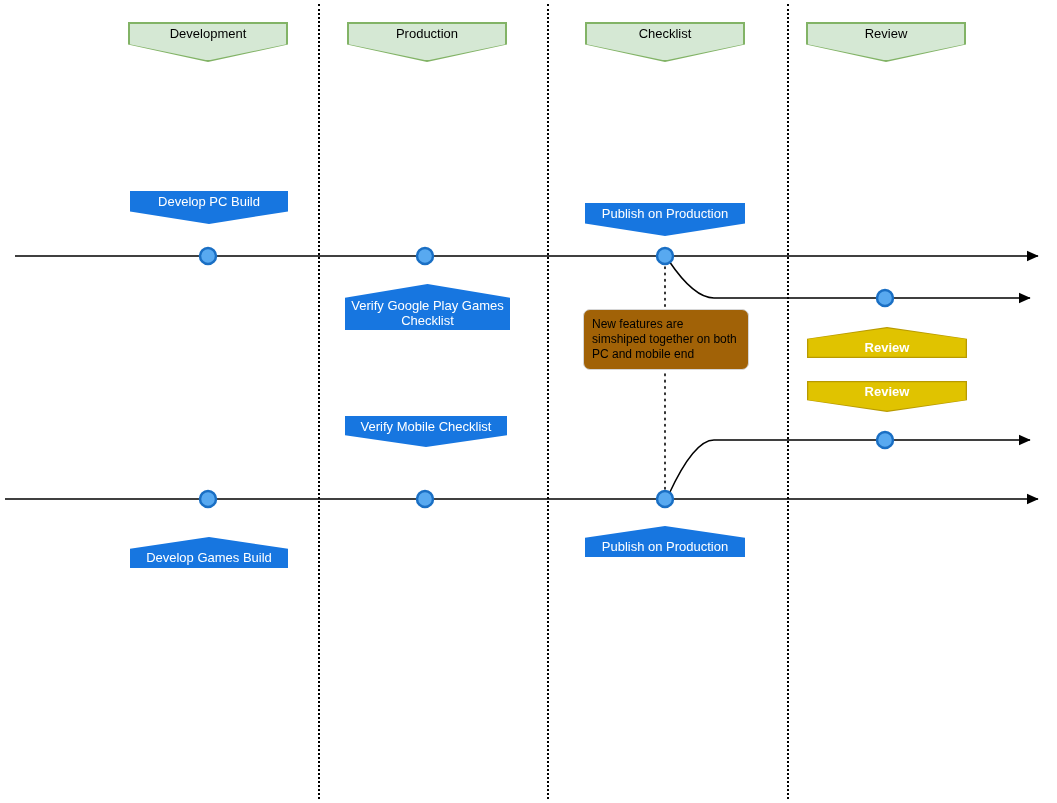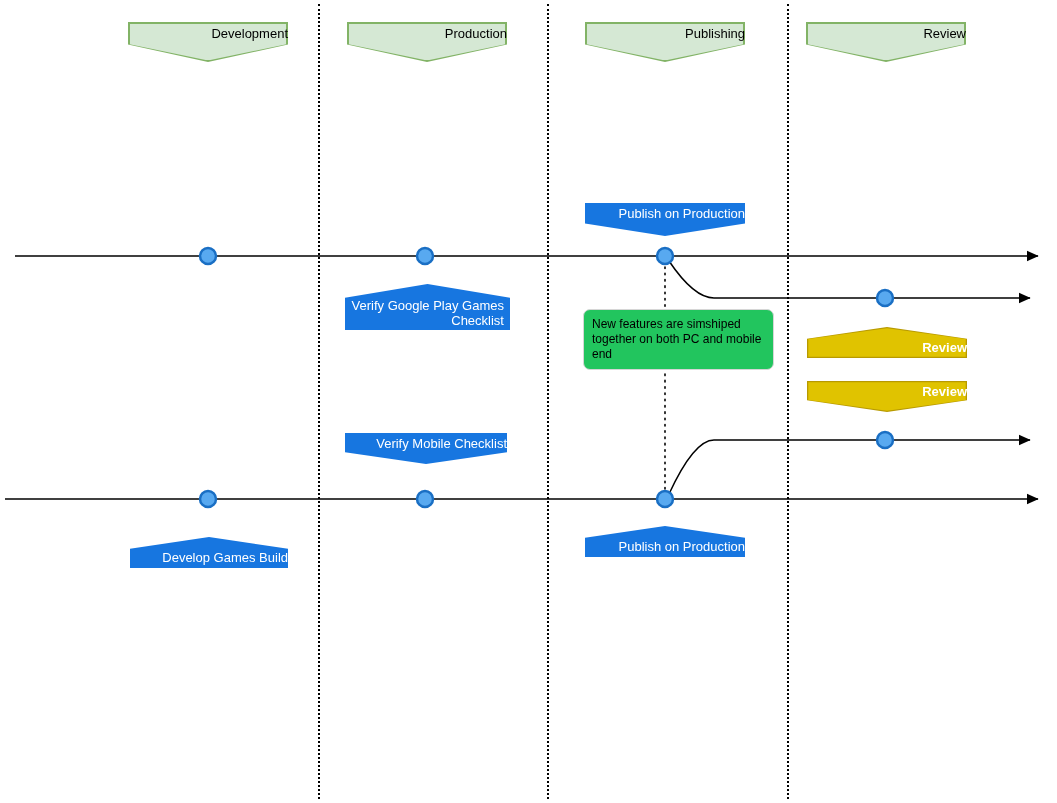--- a/index.html
+++ b/index.html
@@ -12,21 +12,21 @@
   #sep1{left:318px}#sep2{left:547px}#sep3{left:787px}
 
   svg.layer{position:absolute;left:0;top:0;}
   .flow{stroke:#000;stroke-width:1.5;fill:none;}
   .sync{stroke:#000;stroke-width:1.6;fill:none;stroke-dasharray:1.5 4.8;stroke-linecap:round;}
   .node{fill:#58a9f0;stroke:#1a6fc4;stroke-width:2.5;}
 
   
   .banner{position:absolute;}
   .shape{position:absolute;inset:0;}
-  .txt{position:absolute;left:0;right:0;text-align:right;font-size:13px;white-space:nowrap;}
+  .txt{position:absolute;left:0;right:0;text-align:center;font-size:13px;white-space:nowrap;}
 
   .clip-down{clip-path:polygon(0 0,100% 0,100% 56%,50% 100%,0 56%);}
   .clip-task-down{clip-path:polygon(0 0,100% 0,100% 62%,50% 100%,0 62%);}
   .clip-task-up{clip-path:polygon(0 38%,50% 0,100% 38%,100% 100%,0 100%);}
   .clip-gpg-up{clip-path:polygon(0 30%,50% 0,100% 30%,100% 100%,0 100%);}
 
   
   .lane-outer{background:#82b366;}
   .lane-inner{inset:1.6px;background:#d5e8d4;}
   .lane .txt{top:4px;color:#000;}
@@ -35,39 +35,39 @@
   #lane-pub{left:585px;top:22px;width:160px;height:40px}
   #lane-rev{left:806px;top:22px;width:160px;height:40px}
 
   
   .task .shape{background:#1776e0;}
   .task .txt{color:#fff;}
   .task-down .txt{top:3px;}
   .task-up .txt{bottom:3px;}
   #t-develop-pc{left:130px;top:191px;width:158px;height:33px}
   #t-publish-top{left:585px;top:203px;width:160px;height:33px}
-  #t-verify-mobile{left:345px;top:433px;width:162px;height:31px}
+  #t-verify-mobile{left:345px;top:416px;width:162px;height:31px}
   #t-develop-mobile{left:130px;top:537px;width:158px;height:31px}
   #t-publish-bottom{left:585px;top:526px;width:160px;height:31px}
   #t-verify-gpg{left:345px;top:284px;width:165px;height:46px}
   #t-verify-gpg .txt{bottom:2px;line-height:15px;white-space:normal;padding:0 6px;}
 
   
   .review-outer{background:#b89a00;}
   .review-inner{inset:1.3px;background:#e0c300;}
   .review .txt{color:#fff;font-weight:bold;}
   #t-review-top{left:807px;top:327px;width:160px;height:31px}
   #t-review-top .txt{bottom:3px;}
   #t-review-bottom{left:807px;top:381px;width:160px;height:31px}
   #t-review-bottom .txt{top:3px;}
 
   
   .note{
-    position:absolute;left:583px;top:309px;width:191px;box-sizing:border-box;
-    background:#22c55e;border:1px solid #d6d6d6;border-radius:7px;
+    position:absolute;left:583px;top:309px;width:166px;box-sizing:border-box;
+    background:#a16207;border:1px solid #d6d6d6;border-radius:7px;
     padding:7px 8px;font-size:12px;line-height:15px;color:#000;
   }
 </style>
 </head>
 <body>
 
 <div class="canvas">
 
   <div class="separator" id="sep1"></div>
   <div class="separator" id="sep2"></div>
@@ -101,28 +101,32 @@
     <span class="txt">Development</span>
   </div>
   <div class="banner lane" id="lane-check">
     <div class="shape lane-outer clip-down"></div>
     <div class="shape lane-inner clip-down"></div>
     <span class="txt">Production</span>
   </div>
   <div class="banner lane" id="lane-pub">
     <div class="shape lane-outer clip-down"></div>
     <div class="shape lane-inner clip-down"></div>
-    <span class="txt">Publishing</span>
+    <span class="txt">Checklist</span>
   </div>
   <div class="banner lane" id="lane-rev">
     <div class="shape lane-outer clip-down"></div>
     <div class="shape lane-inner clip-down"></div>
     <span class="txt">Review</span>
   </div>
 
+  <div class="banner task task-down" id="t-develop-pc">
+    <div class="shape clip-task-down"></div>
+    <span class="txt">Develop PC Build</span>
+  </div>
   <div class="banner task task-up" id="t-verify-gpg">
     <div class="shape clip-gpg-up"></div>
     <span class="txt">Verify Google Play Games Checklist</span>
   </div>
   <div class="banner task task-down" id="t-publish-top">
     <div class="shape clip-task-down"></div>
     <span class="txt">Publish on Production</span>
   </div>
   <div class="banner task task-down" id="t-verify-mobile">
     <div class="shape clip-task-down"></div>

